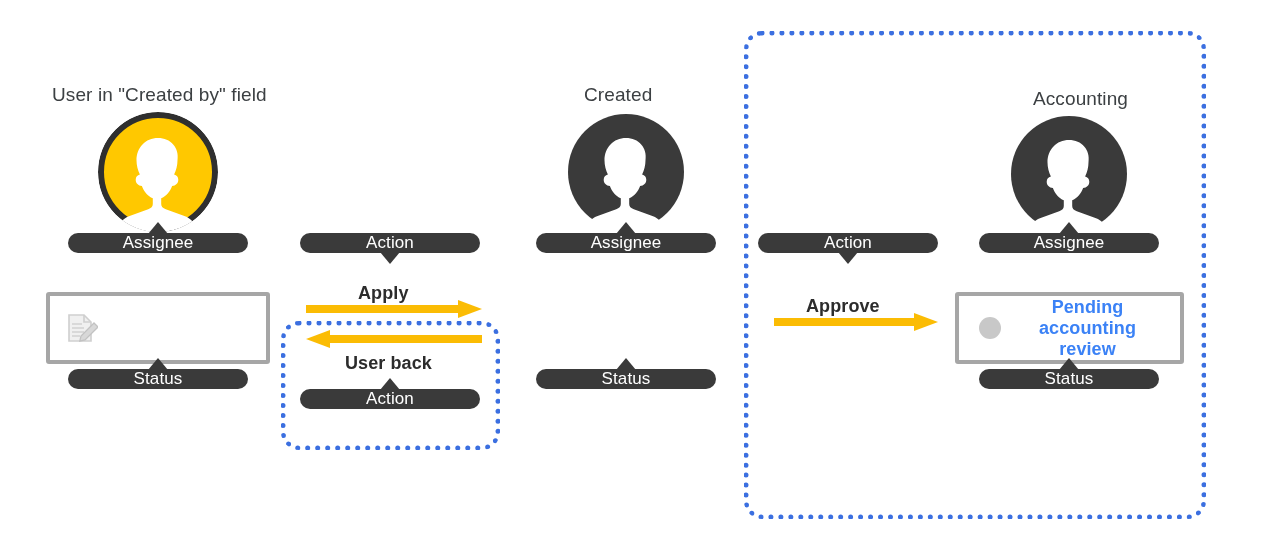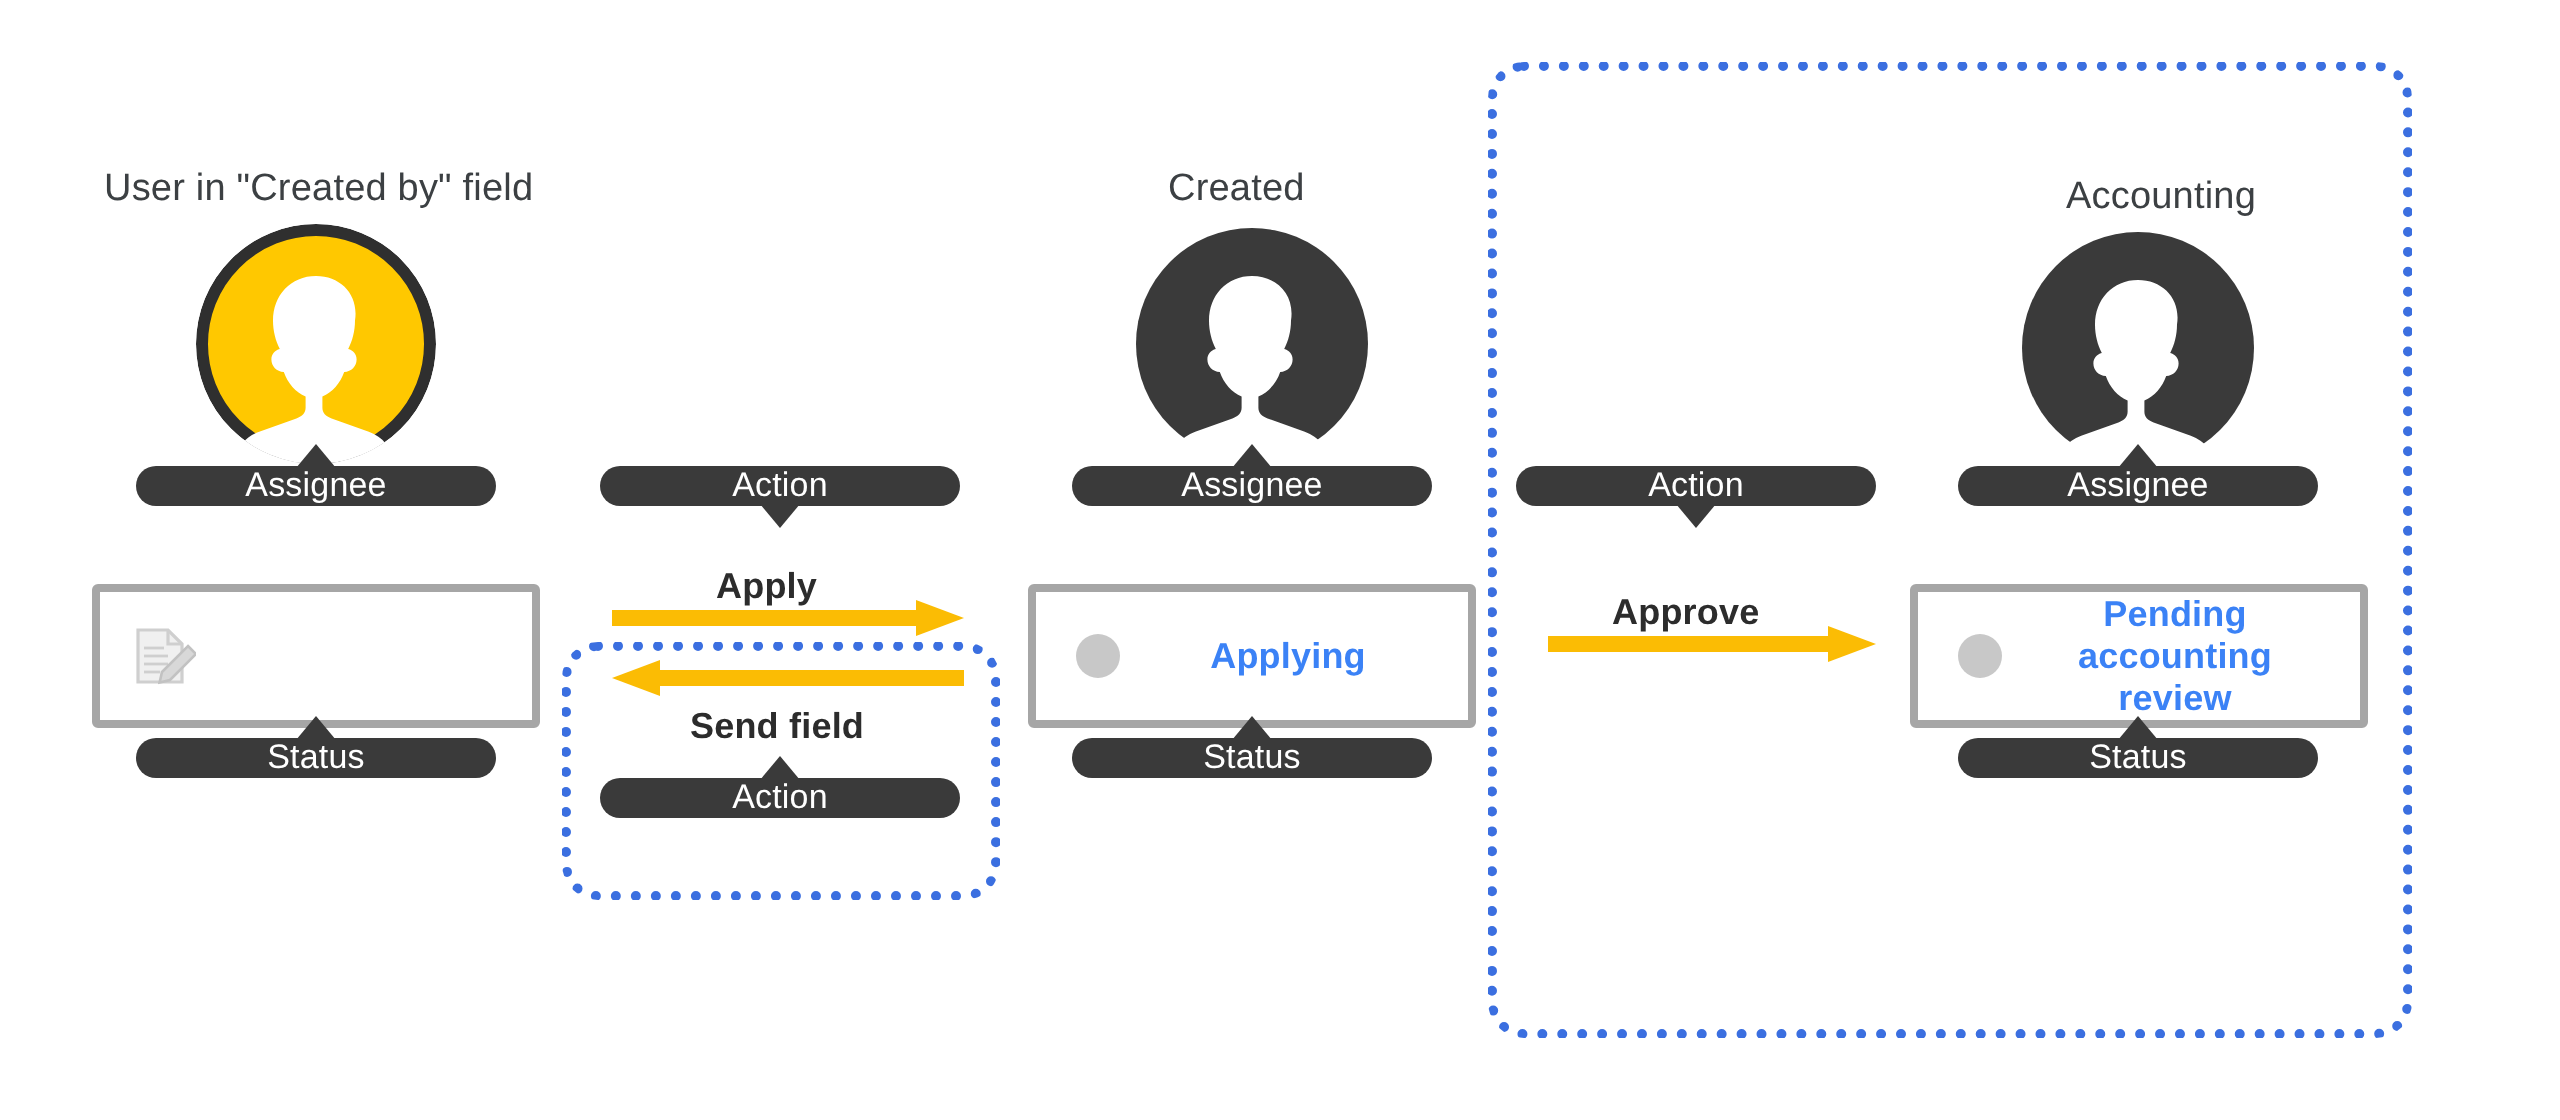--- a/index.html
+++ b/index.html
@@ -187,41 +187,35 @@
     </svg>
   </div>
 
   <div class="arrow" style="left:306px; top:330px;">
     <svg width="176" height="18" viewBox="0 0 176 18" xmlns="http://www.w3.org/2000/svg">
       <rect x="24" y="5" width="152" height="8" fill="#fbbc04"></rect>
       <path d="M24 0 L0 9 L24 18 Z" fill="#fbbc04"></path>
     </svg>
   </div>
 
-  <div class="arrow-label" style="left:345px; top:353px;">Send field</div>
+  <div class="arrow-label" style="left:345px; top:353px;">User back</div>
 
   <div class="pill tail-up" style="left:300px; top:389px; width:180px;">Action</div>
 
   <div class="role-label" style="left:584px; top:84px;">Created</div>
 
   <div class="avatar" style="left:566px; top:112px;">
     <svg viewBox="0 0 120 120" xmlns="http://www.w3.org/2000/svg">
       <circle cx="60" cy="60" r="58" fill="#3a3a3a"></circle>
       <path fill="#ffffff" d="M60 26c-12.6 0-21.5 9.6-21.5 22.3 0 5.2 1.3 10.2 3.4 14.2-2.5 0.6-4.2 2.6-4.2 5.2 0 3.4 2.6 6 6.2 6.3 1.9 5.6 6 10.2 10.9 12.3v5.6c0 2.6-1.6 4.2-4.6 5.3l-18.6 6.7c-3.6 1.3-6.4 3.3-8.4 5.8 10 6.6 22 10.3 35.8 10.3s25.8-3.7 35.8-10.3c-2-2.5-4.8-4.5-8.4-5.8l-18.6-6.7c-3-1.1-4.6-2.7-4.6-5.3v-5.6c4.9-2.1 9-6.7 10.9-12.3 3.6-0.3 6.2-2.9 6.2-6.3 0-2.6-1.7-4.6-4.2-5.2 2.1-4 3.4-9 3.4-14.2C81.5 35.6 72.6 26 60 26z"></path>
     </svg>
   </div>
 
   <div class="pill tail-up" style="left:536px; top:233px; width:180px;">Assignee</div>
 
-  <div class="status-box" style="left:514px; top:292px; width:224px; height:72px;">
-    <span class="sb-icon">
-      <span class="dot-marker"></span>
-    </span>
-    <span class="sb-text">Applying</span>
-  </div>
 
   <div class="pill tail-up" style="left:536px; top:369px; width:180px;">Status</div>
 
   <div class="pill tail-down" style="left:758px; top:233px; width:180px;">Action</div>
 
   <div class="arrow-label" style="left:806px; top:296px;">Approve</div>
 
   <div class="arrow" style="left:774px; top:313px;">
     <svg width="164" height="18" viewBox="0 0 164 18" xmlns="http://www.w3.org/2000/svg">
       <rect x="0" y="5" width="144" height="8" fill="#fbbc04"></rect>

